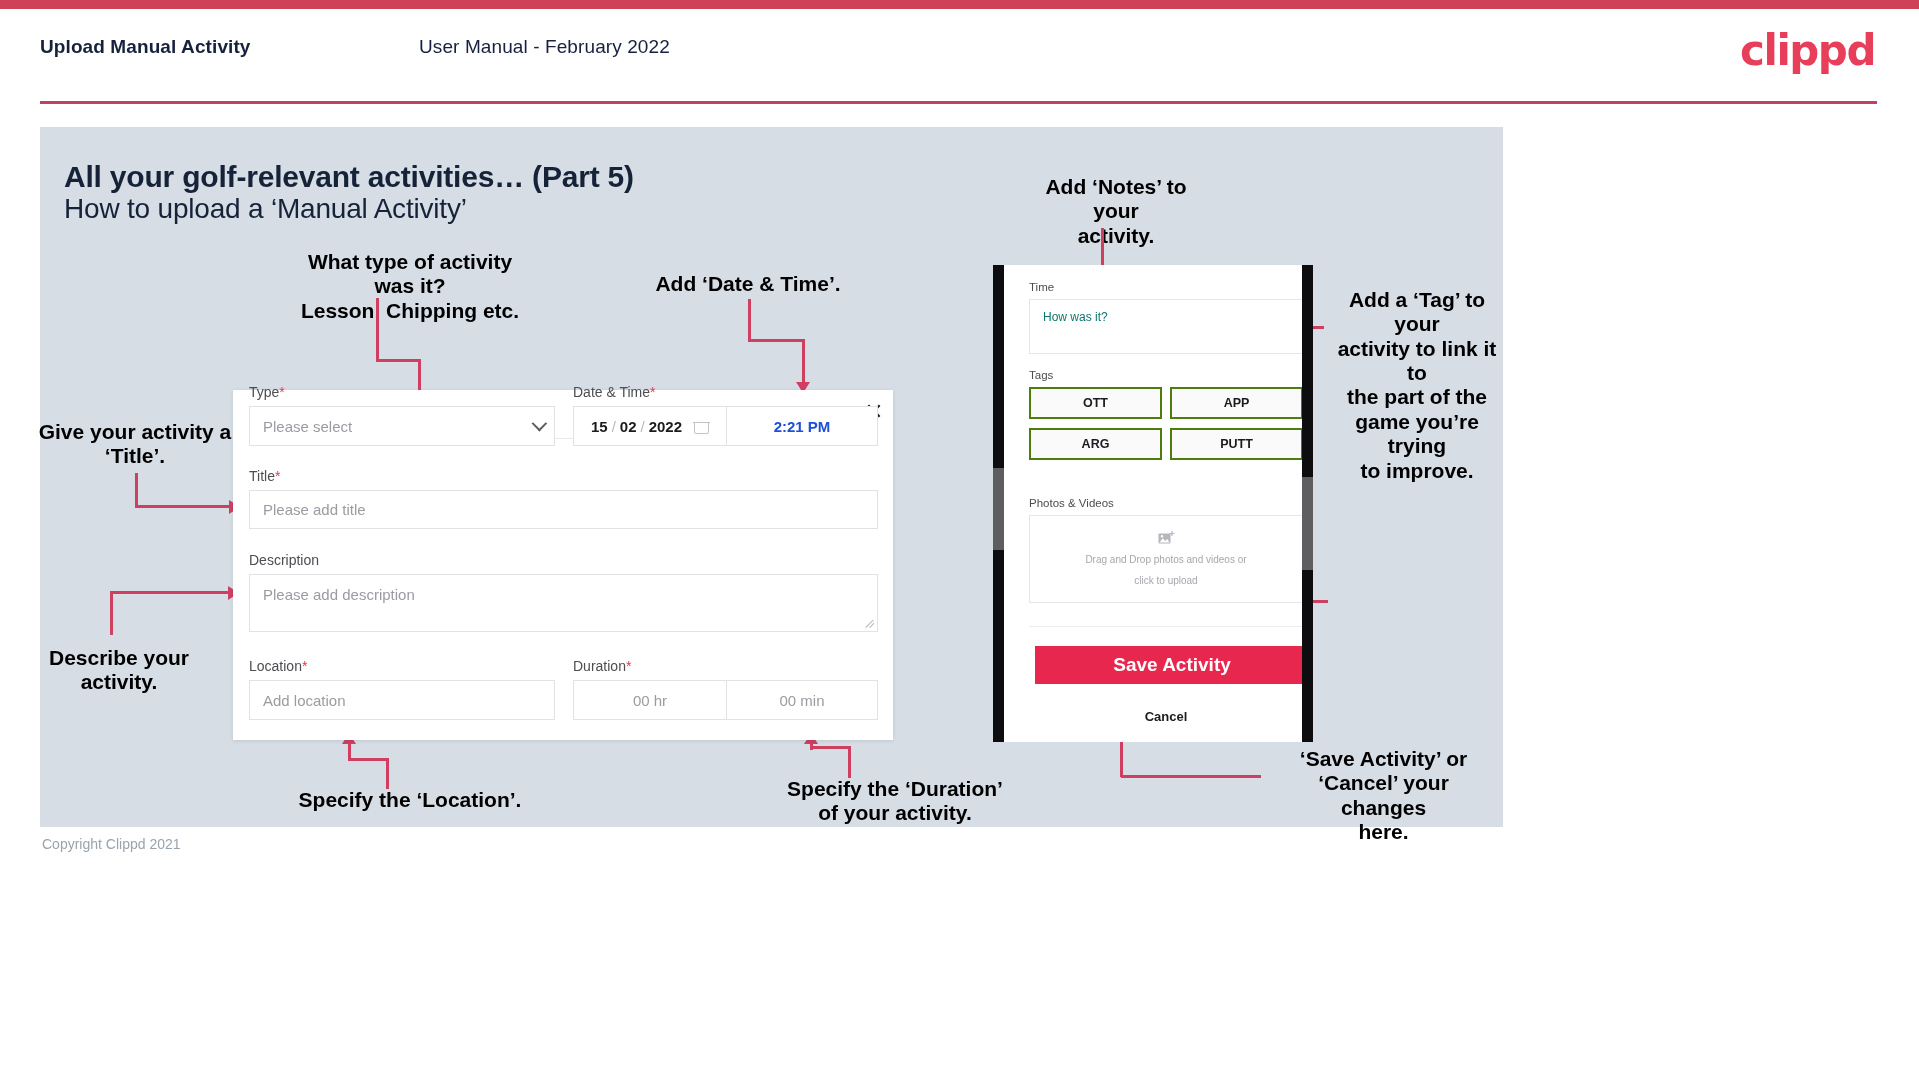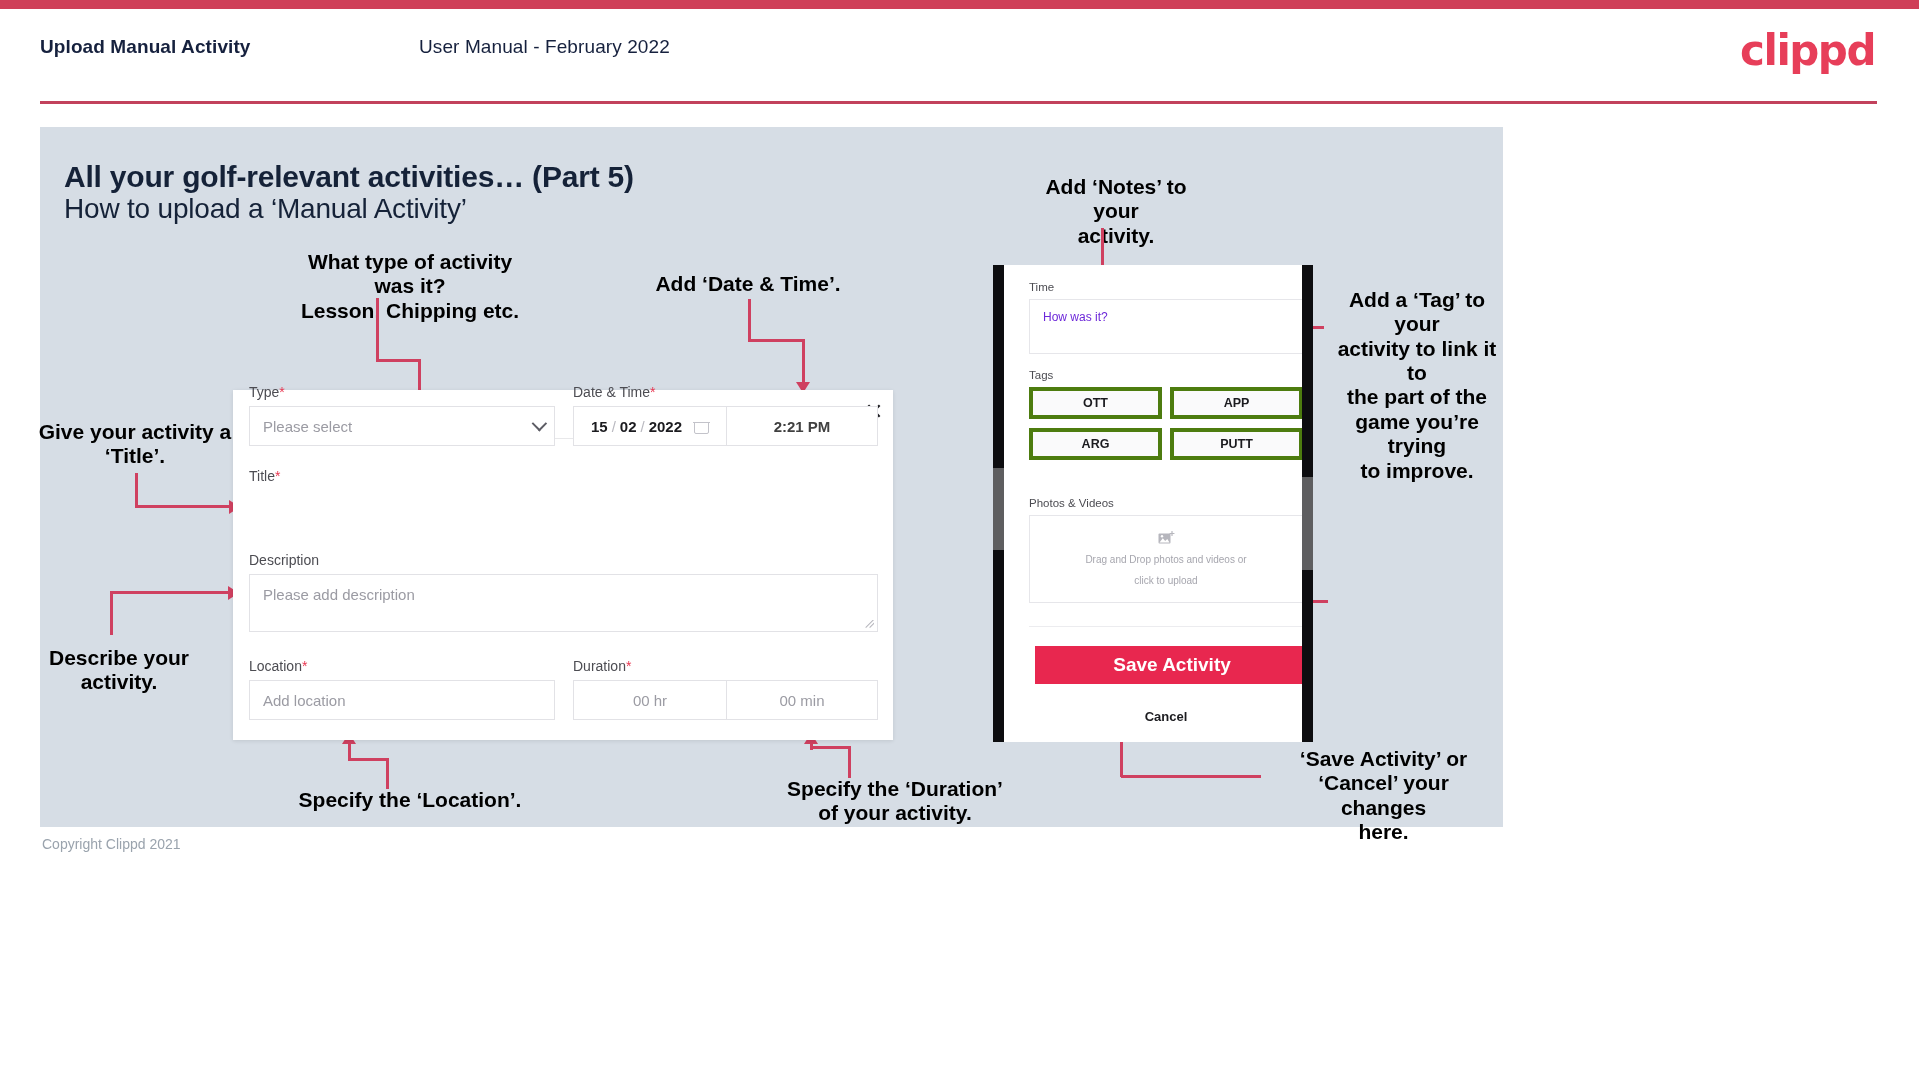--- a/index.html
+++ b/index.html
@@ -121,21 +121,21 @@
     position:relative; margin-left:8px;
   }
   .cal::before {
     content:""; position:absolute; left:-1.6px; right:-1.6px; top:-1.6px; height:4px;
     background:#fff; border-bottom:1.6px solid #c3c3ca;
   }
   .timebox {
     position:absolute; left:726px; top:406px; width:152px; height:40px;
     border:1px solid #e2e2e6; background:#fff;
     display:flex; align-items:center; justify-content:center;
-    font-size:15px; color:#404040; font-weight:700;
+    font-size:15px; color:#1d4ed8; font-weight:700;
   }
 
   .durbox-l, .durbox-r {
     position:absolute; top:680px; height:40px; border:1px solid #e2e2e6;
     background:#fff; display:flex; align-items:center; justify-content:center;
     font-size:15px; color:#9b9ba3;
   }
   .durbox-l { left:573px; width:153px; border-right:none; }
   .durbox-r { left:726px; width:152px; }
 
@@ -161,24 +161,24 @@
     position:absolute; width:11px; background:#5e5e60;
   }
   .phone-screen {
     position:absolute; left:11px; top:0; width:298px; height:477px;
     background:#ffffff; overflow:hidden;
   }
 
   .p-lbl { position:absolute; font-size:11.5px; color:#4c4c52; }
   .p-fld {
     position:absolute; border:1px solid #e6e6ea; background:#fff;
-    font-size:12px; color:#6d28d9;
+    font-size:12px; color:#0f766e;
   }
   .tagbtn {
-    position:absolute; height:32px; border:4px solid #4d7c0f; background:#fafafb;
+    position:absolute; height:32px; border:2px solid #4d7c0f; background:#fafafb;
     display:flex; align-items:center; justify-content:center;
     font-size:12.5px; font-weight:700; color:#1b1b1f; cursor:pointer;
   }
   .drop-txt { font-size:10px; color:#a6a6ae; text-align:center; line-height:1.35; }
   .img-icon { width:17px; height:15px; position:relative; }
   .save-btn {
     position:absolute; left:31px; top:634px; width:274px; height:38px;
     background:#e8274f; color:#fff; font-size:19px; font-weight:700;
     display:flex; align-items:center; justify-content:center; cursor:pointer;
   }
@@ -303,20 +303,23 @@
     <span class="dsep">/</span>
     <span class="dpart">2022</span>
     <span class="cal"></span>
   </div>
   <div class="timebox">
     <span>2:21 PM</span>
   </div>
 
   <div class="fl" style="left:249px; top:468px;">
     <span>Title</span><span class="req">*</span>
+  </div>
+  <div class="fld" style="left:249px; top:490px; width:629px; height:39px;">
+    <span class="pad">Please add title</span>
   </div>
 
   <div class="fl" style="left:249px; top:552px;">
     <span>Description</span>
   </div>
   <div class="fld" style="left:249px; top:574px; width:629px; height:58px; align-items:flex-start; padding-top:11px;">
     <span class="pad">Please add description</span>
     <span class="resize"></span>
   </div>
 

